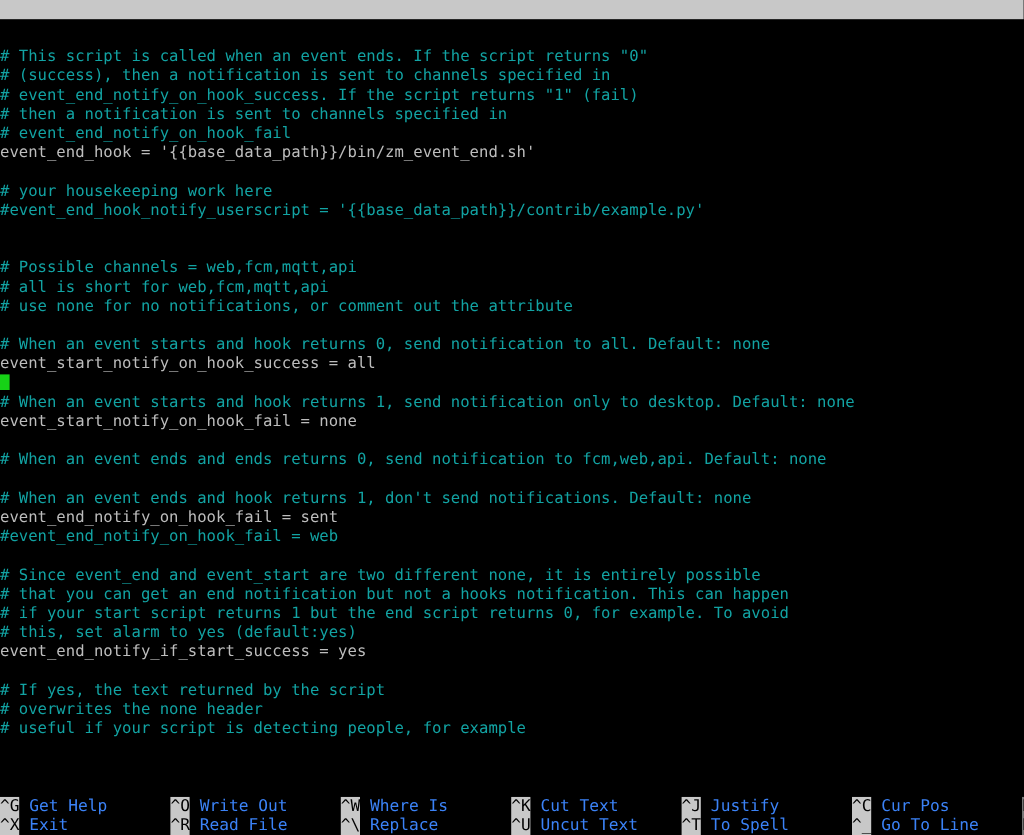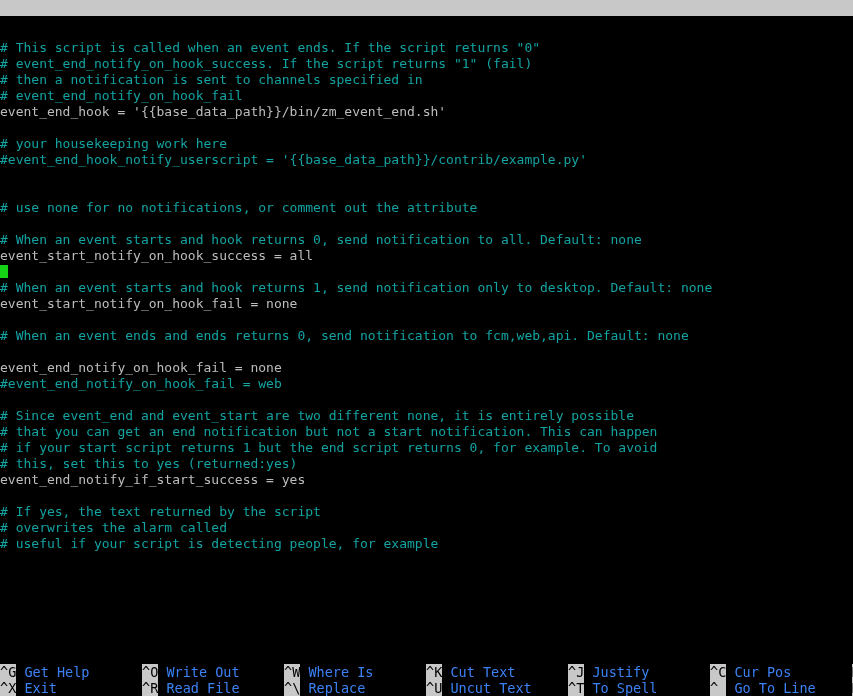--- a/index.html
+++ b/index.html
@@ -106,50 +106,54 @@
 <body>
 
 <div id="terminal">
 
   <div class="titlebar">
     
   </div>
 
   <div class="editor">
       <div class="line comment"># This script is called when an event ends. If the script returns "0"</div>
+      <div class="line comment"># (success), then a notification is sent to channels specified in</div>
       <div class="line comment"># event_end_notify_on_hook_success. If the script returns "1" (fail)</div>
       <div class="line comment"># then a notification is sent to channels specified in</div>
       <div class="line comment"># event_end_notify_on_hook_fail</div>
       <div class="line setting">event_end_hook = '{{base_data_path}}/bin/zm_event_end.sh'</div>
       <div class="line blank">&nbsp;</div>
       <div class="line comment"># your housekeeping work here</div>
       <div class="line comment">#event_end_hook_notify_userscript = '{{base_data_path}}/contrib/example.py'</div>
       <div class="line blank">&nbsp;</div>
       <div class="line blank">&nbsp;</div>
+      <div class="line comment"># Possible channels = web,fcm,mqtt,api</div>
+      <div class="line comment"># all is short for web,fcm,mqtt,api</div>
       <div class="line comment"># use none for no notifications, or comment out the attribute</div>
       <div class="line blank">&nbsp;</div>
       <div class="line comment"># When an event starts and hook returns 0, send notification to all. Default: none</div>
       <div class="line setting">event_start_notify_on_hook_success = all</div>
       <div class="line setting"><span class="cursor-block"></span></div>
       <div class="line comment"># When an event starts and hook returns 1, send notification only to desktop. Default: none</div>
       <div class="line setting">event_start_notify_on_hook_fail = none</div>
       <div class="line blank">&nbsp;</div>
       <div class="line comment"># When an event ends and ends returns 0, send notification to fcm,web,api. Default: none</div>
       <div class="line blank">&nbsp;</div>
-      <div class="line setting">event_end_notify_on_hook_fail = none</div>
+      <div class="line comment"># When an event ends and hook returns 1, don't send notifications. Default: none</div>
+      <div class="line setting">event_end_notify_on_hook_fail = sent</div>
       <div class="line comment">#event_end_notify_on_hook_fail = web</div>
       <div class="line blank">&nbsp;</div>
       <div class="line comment"># Since event_end and event_start are two different none, it is entirely possible</div>
-      <div class="line comment"># that you can get an end notification but not a start notification. This can happen</div>
+      <div class="line comment"># that you can get an end notification but not a hooks notification. This can happen</div>
       <div class="line comment"># if your start script returns 1 but the end script returns 0, for example. To avoid</div>
-      <div class="line comment"># this, set this to yes (returned:yes)</div>
+      <div class="line comment"># this, set alarm to yes (default:yes)</div>
       <div class="line setting">event_end_notify_if_start_success = yes</div>
       <div class="line blank">&nbsp;</div>
       <div class="line comment"># If yes, the text returned by the script</div>
-      <div class="line comment"># overwrites the alarm called</div>
+      <div class="line comment"># overwrites the none header</div>
       <div class="line comment"># useful if your script is detecting people, for example</div>
     </div>
 
   <div class="shortcuts">
     <div class="sc-row"><span class="sc-item"><span class="sc-key">^G</span><span class="sc-label"> Get Help</span></span><span class="sc-item"><span class="sc-key">^O</span><span class="sc-label"> Write Out</span></span><span class="sc-item"><span class="sc-key">^W</span><span class="sc-label"> Where Is</span></span><span class="sc-item"><span class="sc-key">^K</span><span class="sc-label"> Cut Text</span></span><span class="sc-item"><span class="sc-key">^J</span><span class="sc-label"> Justify</span></span><span class="sc-item"><span class="sc-key">^C</span><span class="sc-label"> Cur Pos</span></span><span class="sc-item"><span class="sc-key">M-U</span></span></div>
     <div class="sc-row"><span class="sc-item"><span class="sc-key">^X</span><span class="sc-label"> Exit</span></span><span class="sc-item"><span class="sc-key">^R</span><span class="sc-label"> Read File</span></span><span class="sc-item"><span class="sc-key">^\</span><span class="sc-label"> Replace</span></span><span class="sc-item"><span class="sc-key">^U</span><span class="sc-label"> Uncut Text</span></span><span class="sc-item"><span class="sc-key">^T</span><span class="sc-label"> To Spell</span></span><span class="sc-item"><span class="sc-key">^_</span><span class="sc-label"> Go To Line</span></span><span class="sc-item"><span class="sc-key">M-E</span></span></div>
   </div>
 
 </div>
 

